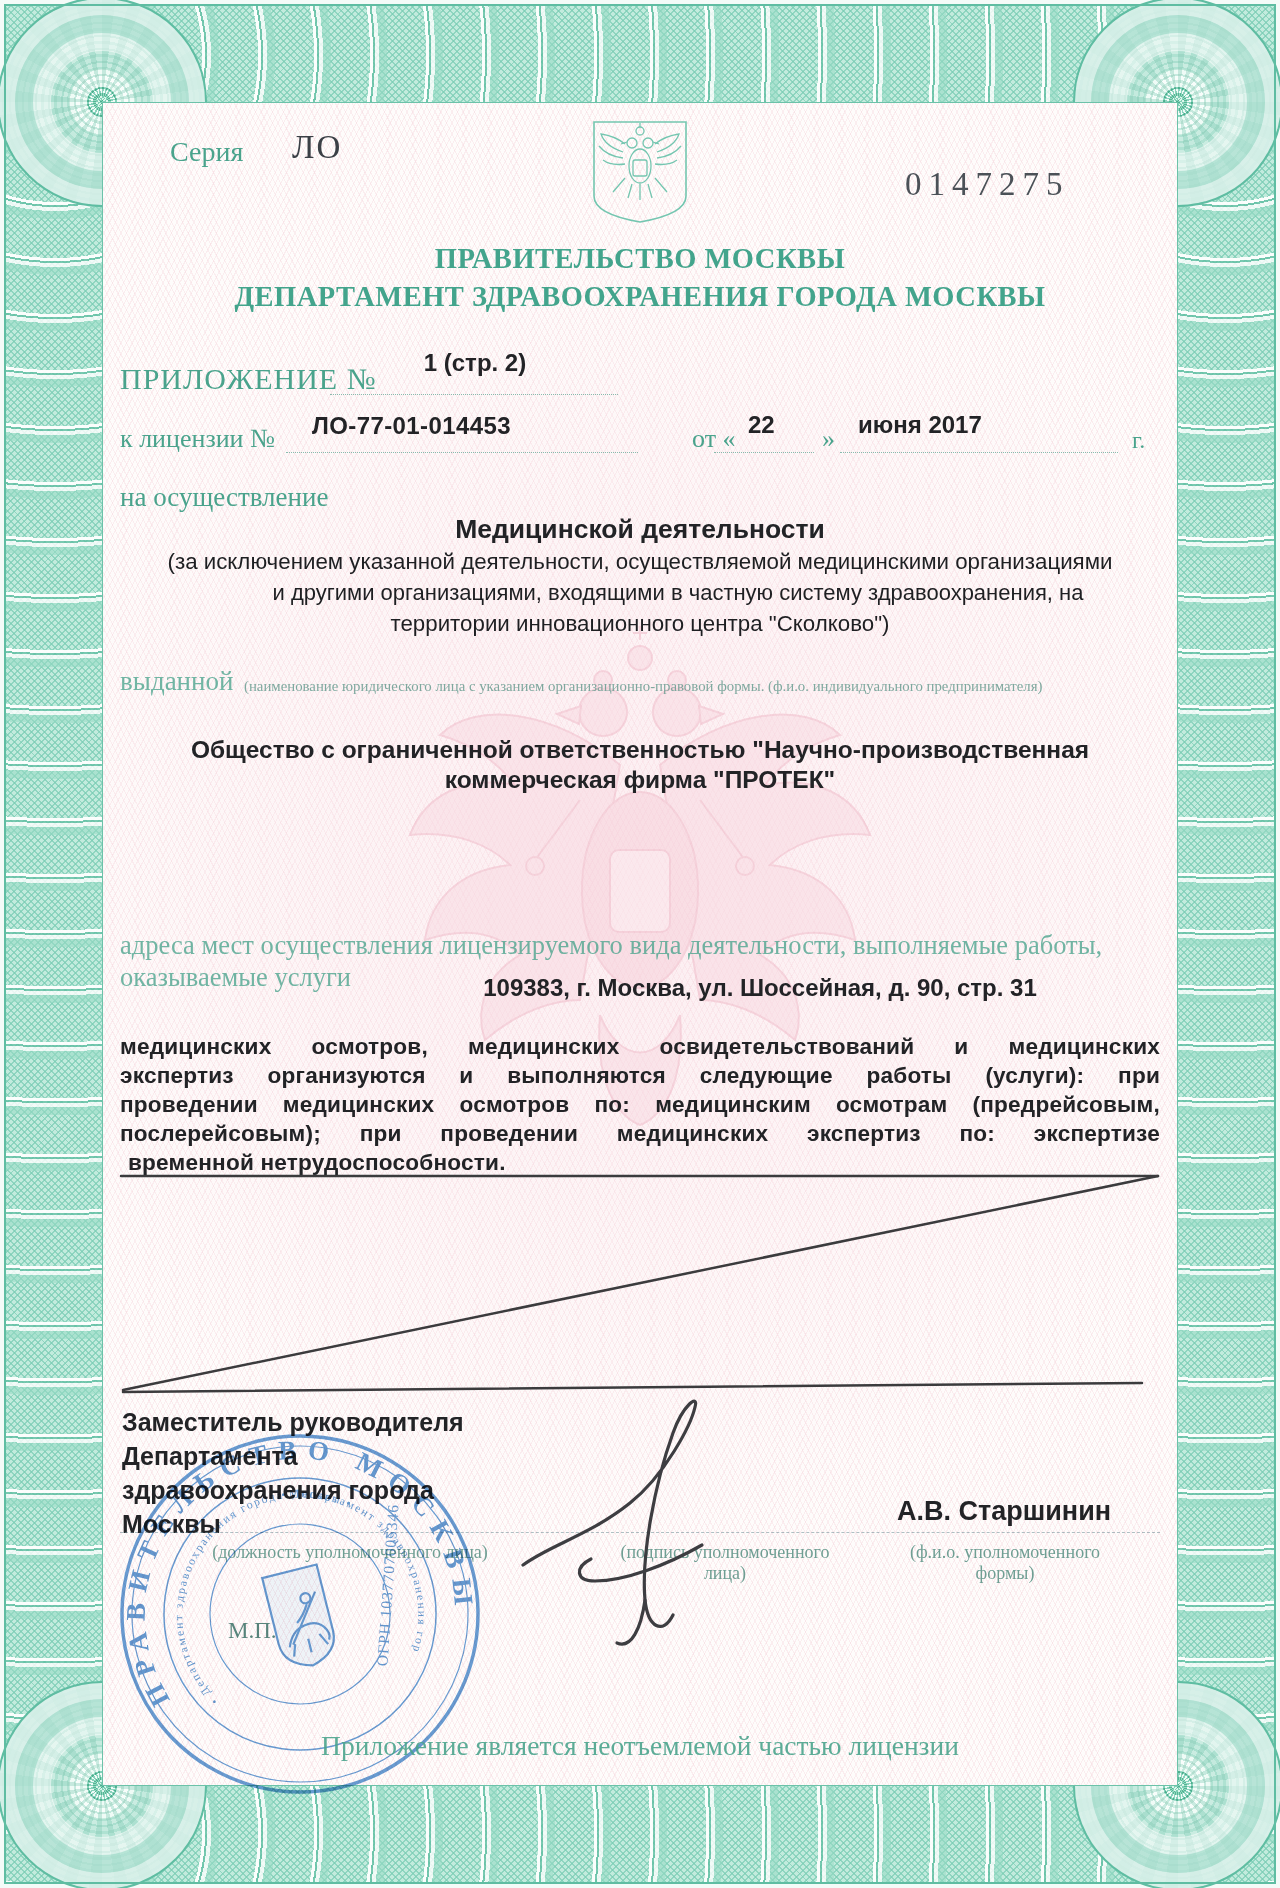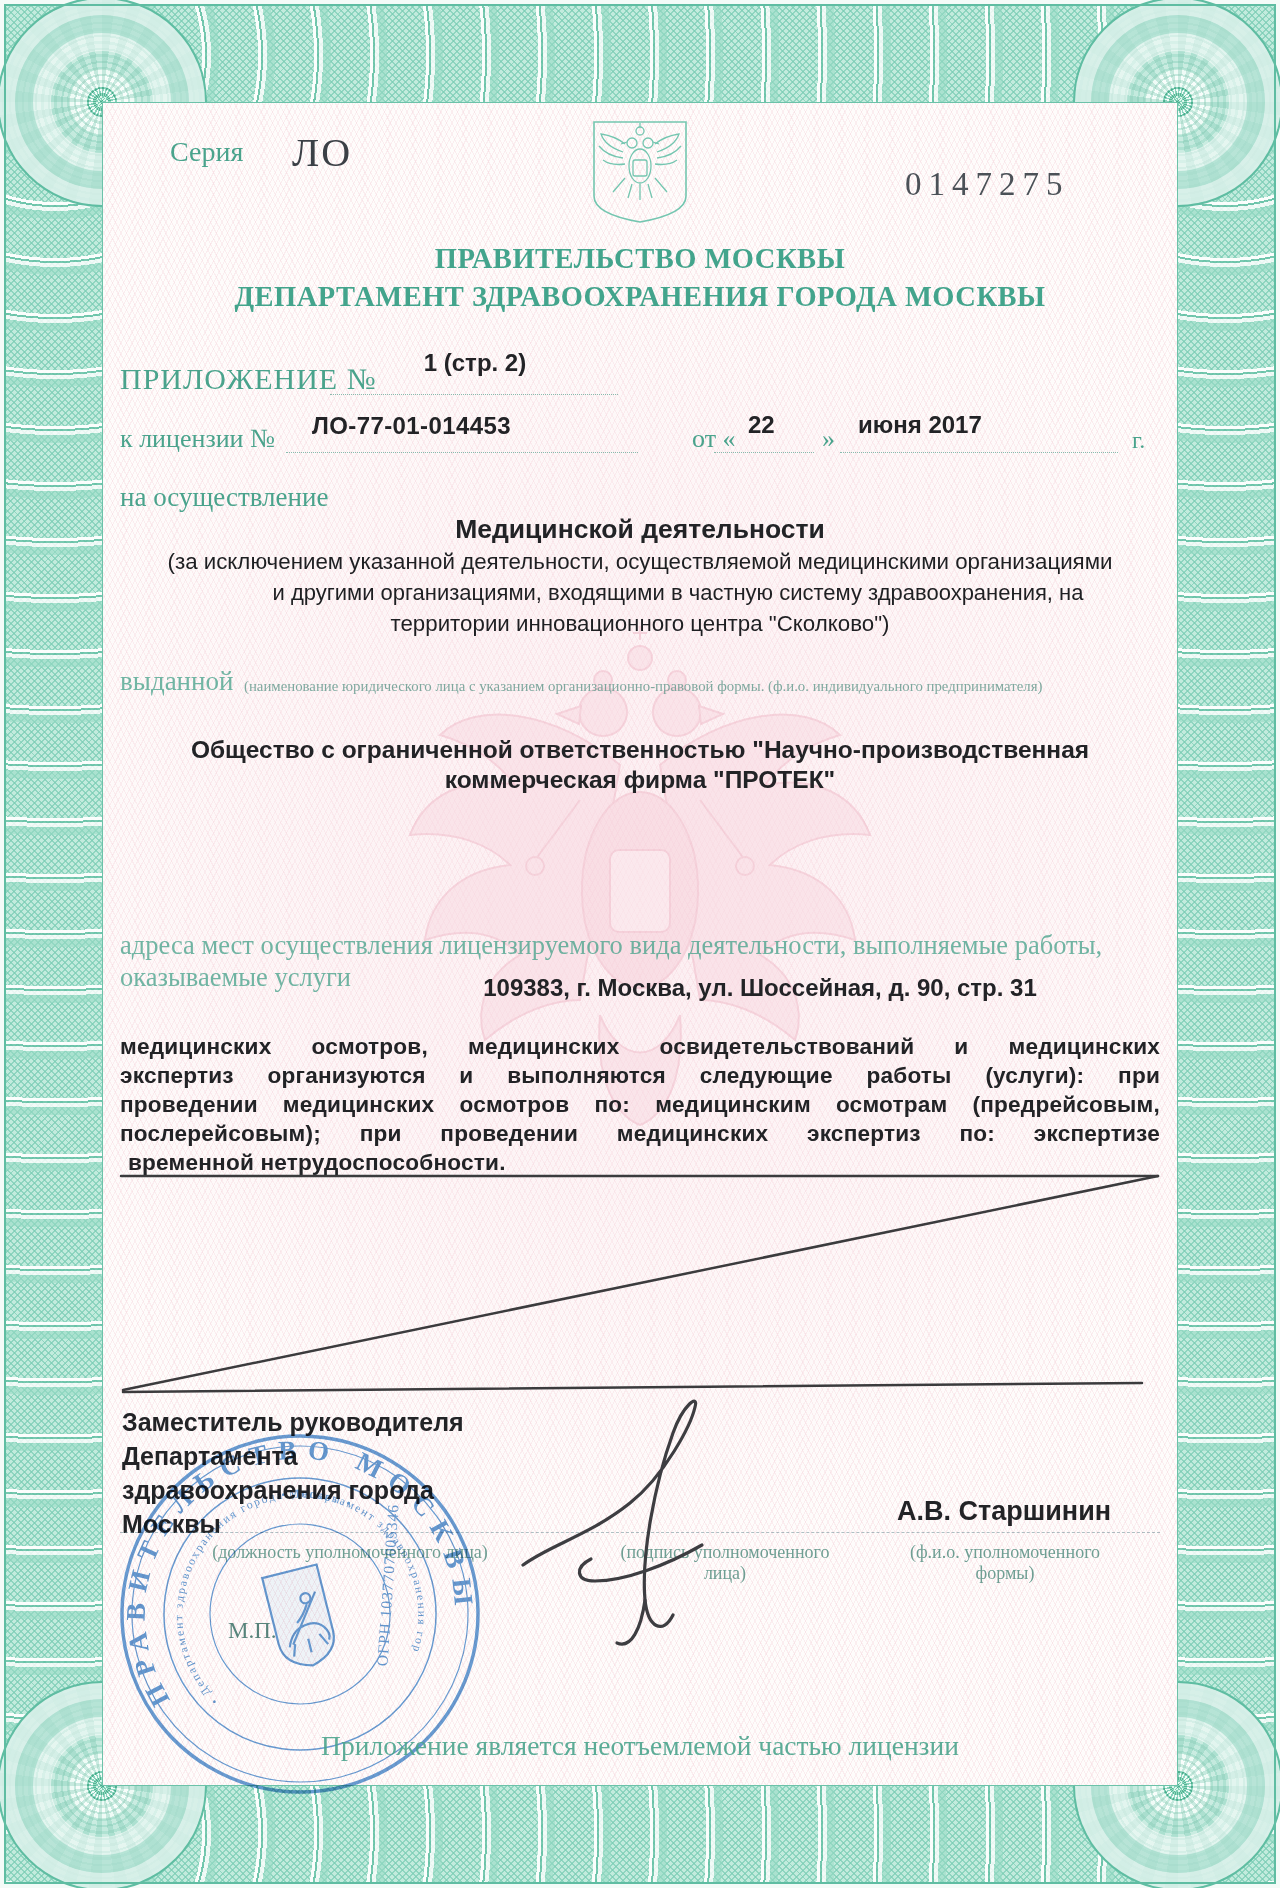--- a/index.html
+++ b/index.html
@@ -107,21 +107,21 @@
           <path d="M55,9 v-4"></path>
         <ellipse cx="55" cy="48" rx="11" ry="17"></ellipse>
         <rect x="48" y="42" width="14" height="16" rx="2"></rect>
         <path d="M47,66 L43,80 M55,66 L55,82 M63,66 L67,80"></path>
         <path d="M40,60 L28,74 M70,60 L82,74"></path>
       </g>
     </g>
   </svg>
 
   <div class="abs ser teal" style="left:170px;top:136px;font-size:28px;">Серия</div>
-  <div class="abs ser" style="left:292px;top:129px;font-size:40px;color:#3b4046;letter-spacing:2px;">ЛО</div>
+  <div class="abs ser" style="left:292px;top:129px;font-size:33px;color:#3b4046;letter-spacing:2px;">ЛО</div>
   <div class="abs ser" style="left:905px;top:166px;font-size:33px;color:#4b5157;letter-spacing:7px;">0147275</div>
 
   <div class="abs ctr ser" style="top:243px;font-size:28.5px;font-weight:bold;color:#43a48c;letter-spacing:.5px;">ПРАВИТЕЛЬСТВО МОСКВЫ</div>
   <div class="abs ctr ser" style="top:281px;font-size:28.5px;font-weight:bold;color:#43a48c;letter-spacing:.5px;">ДЕПАРТАМЕНТ ЗДРАВООХРАНЕНИЯ ГОРОДА МОСКВЫ</div>
 
   <div class="abs ser teal" style="left:120px;top:362px;font-size:30px;letter-spacing:1px;">ПРИЛОЖЕНИЕ  №</div>
   <div class="abs bold" style="left:330px;width:290px;top:349px;font-size:24px;text-align:center;">1 (стр. 2)</div>
   <div class="fline" style="left:330px;width:288px;top:394px;"></div>
 
   <div class="abs ser teal" style="left:120px;top:424px;font-size:26px;">к лицензии №</div>

